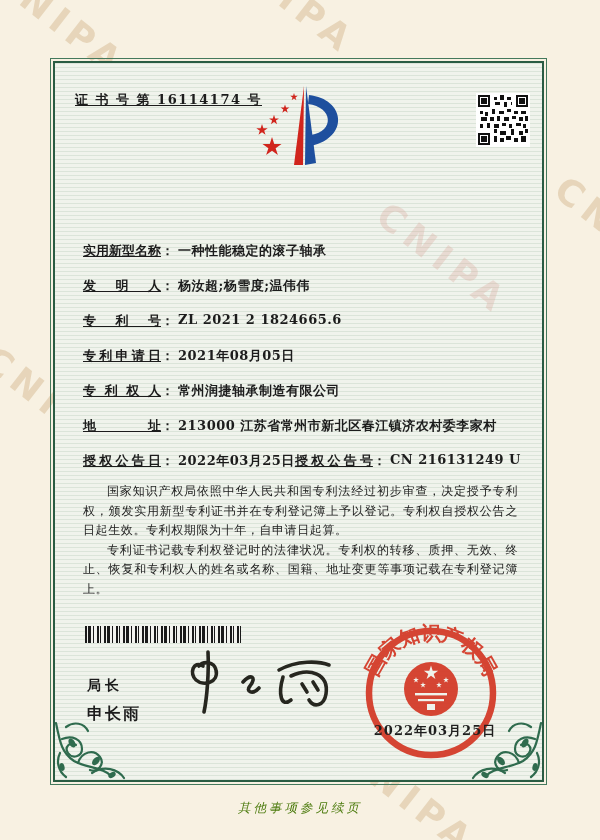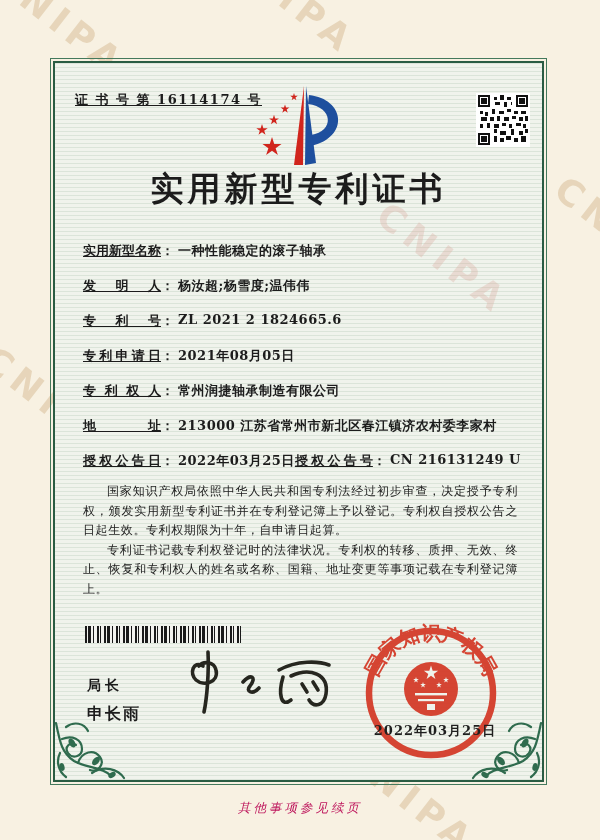--- a/index.html
+++ b/index.html
@@ -91,21 +91,21 @@
     text-align:center;font-size:13px;font-weight:bold;color:#1e1e1e;
     letter-spacing:1px;z-index:3;
   }
   .page-info{
     position:absolute;left:0;bottom:9px;width:100%;
     text-align:center;font-size:12px;letter-spacing:1px;font-weight:600;
   }
   .footer-note{
     position:absolute;left:0;top:800px;width:600px;
     text-align:center;font-size:12.5px;letter-spacing:3px;
-    font-style:italic;color:#be185d;z-index:1;
+    font-style:italic;color:#4d7c0f;z-index:1;
   }
   .flourish{position:absolute;bottom:-3px;width:92px;height:100px;z-index:2;}
   .flourish.left{left:-3px;}
   .flourish.right{right:-3px;transform:scaleX(-1);}
   svg{display:block;}
 </style>
 </head>
 <body>
 
 <svg width="0" height="0" style="position:absolute">
@@ -183,21 +183,20 @@
         <rect x="24" y="21" width="2" height="2"></rect>
           <rect x="27" y="20" width="2" height="2"></rect>
         <rect x="9" y="24" width="2" height="3"></rect>
           <rect x="13" y="25" width="2" height="2"></rect>
           <rect x="16" y="24" width="3" height="2"></rect>
         <rect x="21" y="25" width="2" height="2"></rect>
           <rect x="25" y="24" width="3" height="3"></rect>
       </g>
     </svg>
 
-    <div class="title">实用新型专利证书</div>
 
     <div class="fields">
       <div class="field-row">
         <span class="flabel">实用新型名称</span>
           <span class="fcolon">：</span>
         <span class="fvalue">一种性能稳定的滚子轴承</span>
       </div>
       <div class="field-row">
         <span class="flabel">发明人</span>
           <span class="fcolon">：</span>

